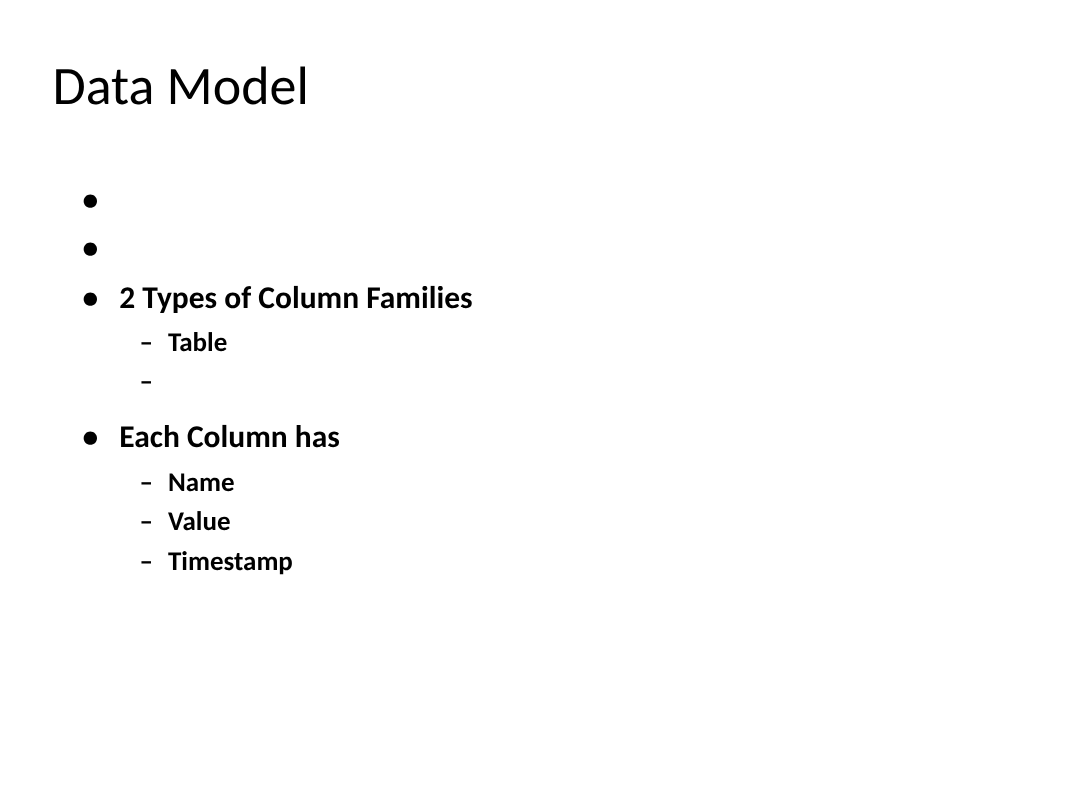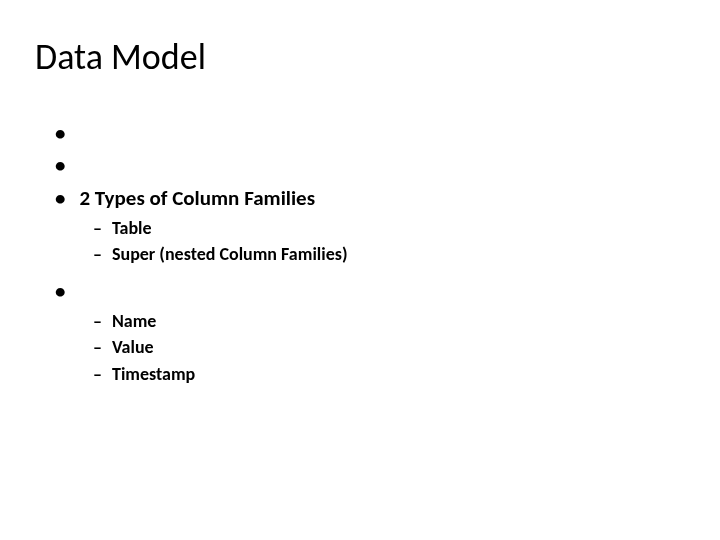--- a/index.html
+++ b/index.html
@@ -75,27 +75,27 @@
     <span>2 Types of Column Families</span>
   </div>
 
   <div class="sub-bullet-item">
     <span class="sub-bullet-marker">–</span>
     <span>Table</span>
   </div>
 
   <div class="sub-bullet-item">
     <span class="sub-bullet-marker">–</span>
-    <span>Super (nested Column Families)</span>
   </div>
 
   <div class="spacer"></div>
 
   <div class="bullet-item">
     <span class="bullet-marker">•</span>
+    <span>Each Column has</span>
   </div>
 
   <div class="sub-bullet-item">
     <span class="sub-bullet-marker">–</span>
     <span>Name</span>
   </div>
 
   <div class="sub-bullet-item">
     <span class="sub-bullet-marker">–</span>
     <span>Value</span>

